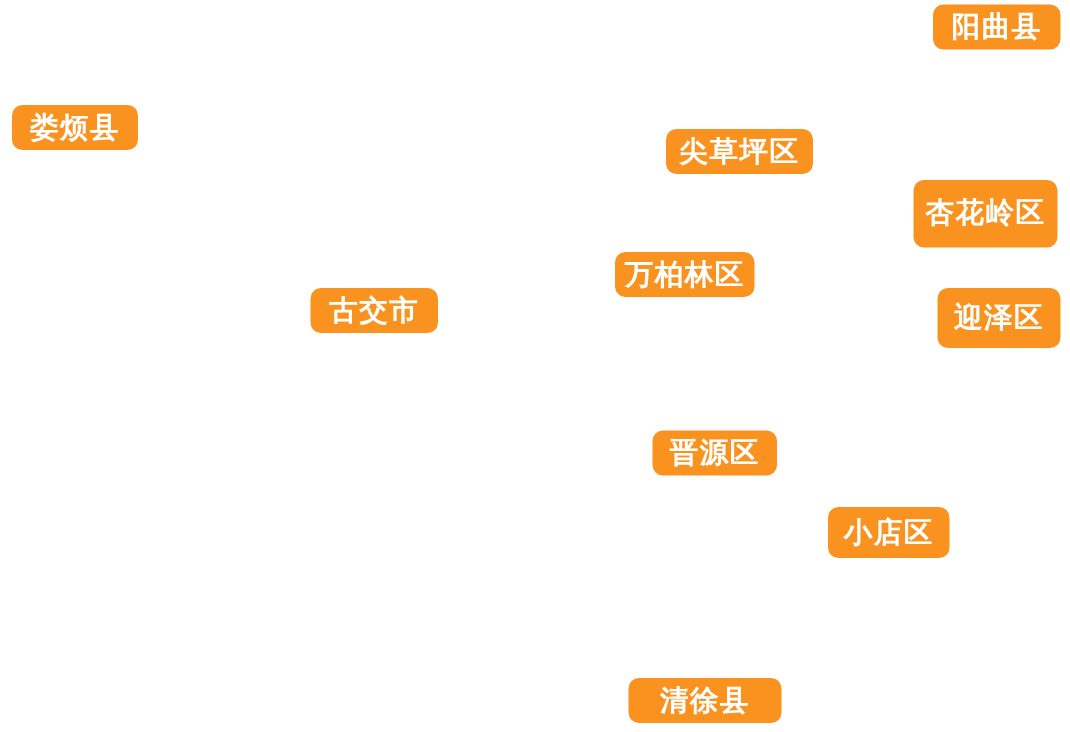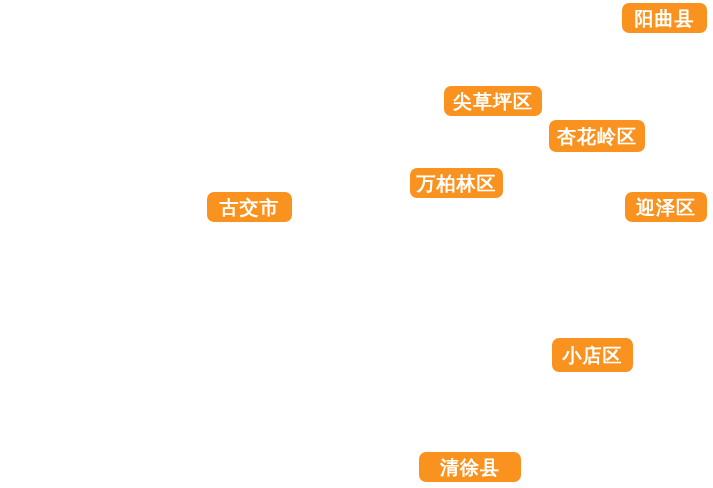--- a/index.html
+++ b/index.html
@@ -39,41 +39,47 @@
 </style>
 </head>
 <body>
 
 <div class="map-canvas">
 
   <div class="district-label" style="left: 622px; top: 3px; width: 85px; height: 30px;">
     <span>阳曲县</span>
   </div>
 
+  <div class="district-label" style="left: 8px; top: 70px; width: 84px; height: 30px;">
+    <span>娄烦县</span>
+  </div>
 
   <div class="district-label" style="left: 444px; top: 86px; width: 98px; height: 30px;">
     <span>尖草坪区</span>
   </div>
 
-  <div class="district-label" style="left: 549px; top: 120px; width: 96px; height: 32px;">
+  <div class="district-label" style="left: 609px; top: 120px; width: 96px; height: 45px;">
     <span>杏花岭区</span>
   </div>
 
   <div class="district-label" style="left: 388px; top: 168px; width: 93px; height: 30px; margin-left: 22px;">
     <span>万柏林区</span>
   </div>
 
   <div class="district-label" style="left: 207px; top: 192px; width: 85px; height: 30px; align-items: center;">
     <span>古交市</span>
   </div>
 
-  <div class="district-label" style="left: 625px; top: 192px; width: 82px; height: 30px; align-items: center;">
+  <div class="district-label" style="left: 625px; top: 192px; width: 82px; height: 40px; align-items: center;">
     <span>迎泽区</span>
   </div>
 
+  <div class="district-label" style="left: 435px; top: 287px; width: 83px; height: 30px;">
+    <span>晋源区</span>
+  </div>
 
   <div class="district-label" style="left: 552px; top: 338px; width: 81px; height: 34px;">
     <span>小店区</span>
   </div>
 
   <div class="district-label" style="left: 419px; top: 452px; width: 102px; height: 30px;">
     <span>清徐县</span>
   </div>
 
 </div>

